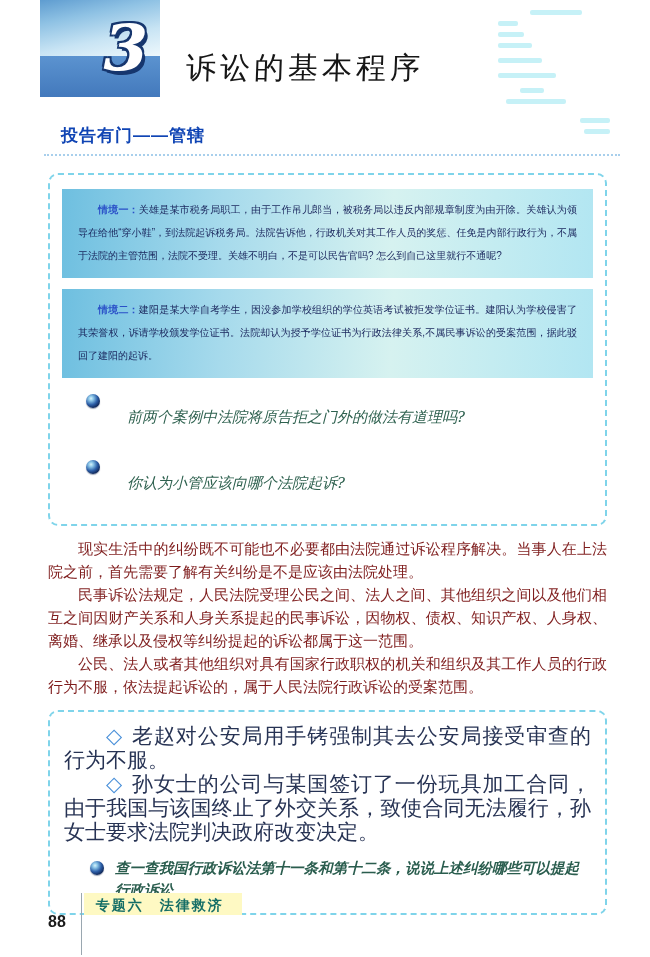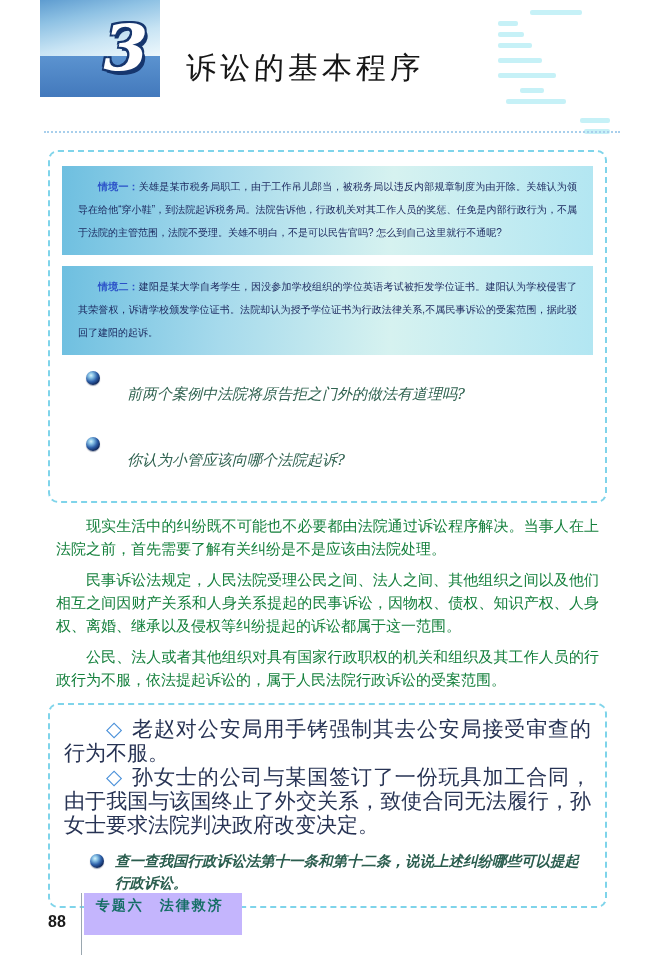--- a/index.html
+++ b/index.html
@@ -45,33 +45,33 @@
   .scenario-card p{margin:0;font-size:10px;line-height:23px;color:#19255c;text-indent:2em;text-align:justify;}
   .scenario-label{color:#2a50c8;font-weight:bold;}
   .question-row{display:flex;align-items:flex-start;margin:12px 0 4px 24px;}
   .globe-icon{
     flex:none;width:14px;height:14px;border-radius:50%;margin:4px 11px 0 0;
     background:radial-gradient(circle at 36% 32%,#d8f2fa 0%,#8cc6e8 18%,#2d5fa8 48%,#0b1f4e 78%);
     box-shadow:0 1px 1px rgba(10,30,70,.4);
   }
   .question-text{font-family:"DejaVu Serif",serif;font-style:italic;font-size:15px;line-height:22px;color:#2e614f;margin:16px;}
   .paragraphs{margin-top:11px;}
-  .body-para{margin:8px;font-size:15px;line-height:23px;color:#15803d;text-indent:2em;text-align:justify;}
+  .body-para{margin:0;font-size:15px;line-height:23px;color:#7f1d1d;text-indent:2em;text-align:justify;}
   .activity-box{margin-top:12px;padding:12px 14px 8px;}
   .activity-item{margin:0;font-family:"DejaVu Serif",serif;font-size:21px;line-height:24px;color:#273354;text-indent:2em;text-align:justify;}
   .diamond-icon{color:#4a90d9;margin-right:9px;font-style:normal;}
   .task-row{display:flex;align-items:flex-start;margin:13px 0 4px 26px;}
   .task-text{font-family:"DejaVu Serif",serif;font-style:italic;font-weight:bold;font-size:14.5px;line-height:22px;color:#2a5d4e;margin:0;}
   
   .footer{position:absolute;left:48px;top:893px;display:flex;align-items:flex-start;}
   .page-number{font-size:16px;font-weight:bold;color:#1a1a1a;margin-top:20px;}
   .footer-rule{width:1px;height:62px;background:#9aa7b0;margin-left:15px;}
   .footer-label{
-    margin-left:2px;background:#c4b5fd;color:#156e66;font-weight:bold;font-size:14px;
-    letter-spacing:2px;padding:4px 18px 20px 12px;white-space:nowrap;
+    margin-left:2px;background:#fef9c3;color:#156e66;font-weight:bold;font-size:14px;
+    letter-spacing:2px;padding:4px 18px 0 12px;white-space:nowrap;
   }
 </style>
 </head>
 <body>
 
 <div class="page">
 
   <div class="chapter-block">
     <div class="chapter-top"></div>
     <div class="chapter-bottom"></div>
@@ -86,20 +86,21 @@
       <i class="b5"></i>
     <i class="b6"></i>
       <i class="b7"></i>
       <i class="b8"></i>
       <i class="b9"></i>
       <i class="b10"></i>
   </div>
 
   <div class="content">
 
+    <h2 class="section-heading">投告有门——管辖</h2>
     <div class="dotted-rule"></div>
 
     <div class="dashed-box">
 
       <div class="scenario-card">
         <p><span class="scenario-label">情境一：</span><span>关雄是某市税务局职工，由于工作吊儿郎当，被税务局以违反内部规章制度为由开除。关雄认为领导在给他“穿小鞋”，到法院起诉税务局。法院告诉他，行政机关对其工作人员的奖惩、任免是内部行政行为，不属于法院的主管范围，法院不受理。关雄不明白，不是可以民告官吗? 怎么到自己这里就行不通呢?</span></p>
       </div>
 
       <div class="scenario-card">
         <p><span class="scenario-label">情境二：</span><span>建阳是某大学自考学生，因没参加学校组织的学位英语考试被拒发学位证书。建阳认为学校侵害了其荣誉权，诉请学校颁发学位证书。法院却认为授予学位证书为行政法律关系,不属民事诉讼的受案范围，据此驳回了建阳的起诉。</span></p>

